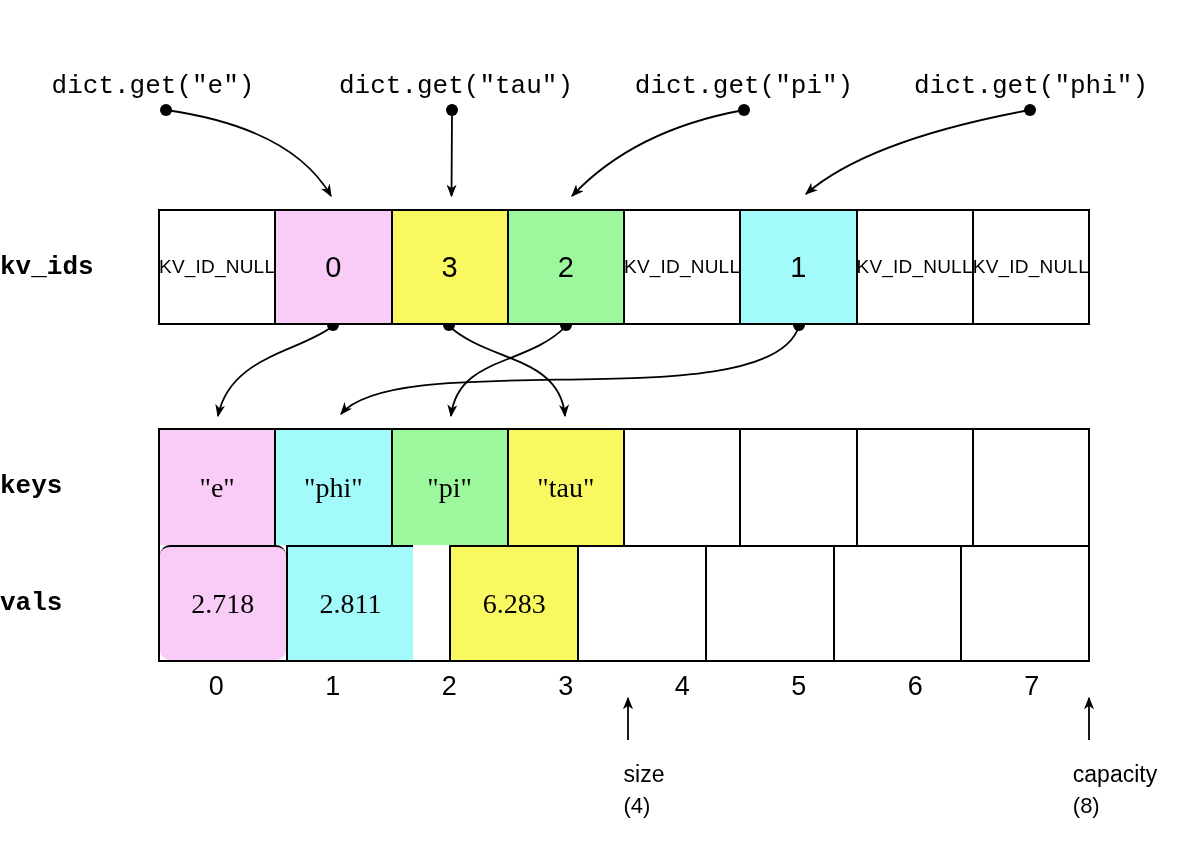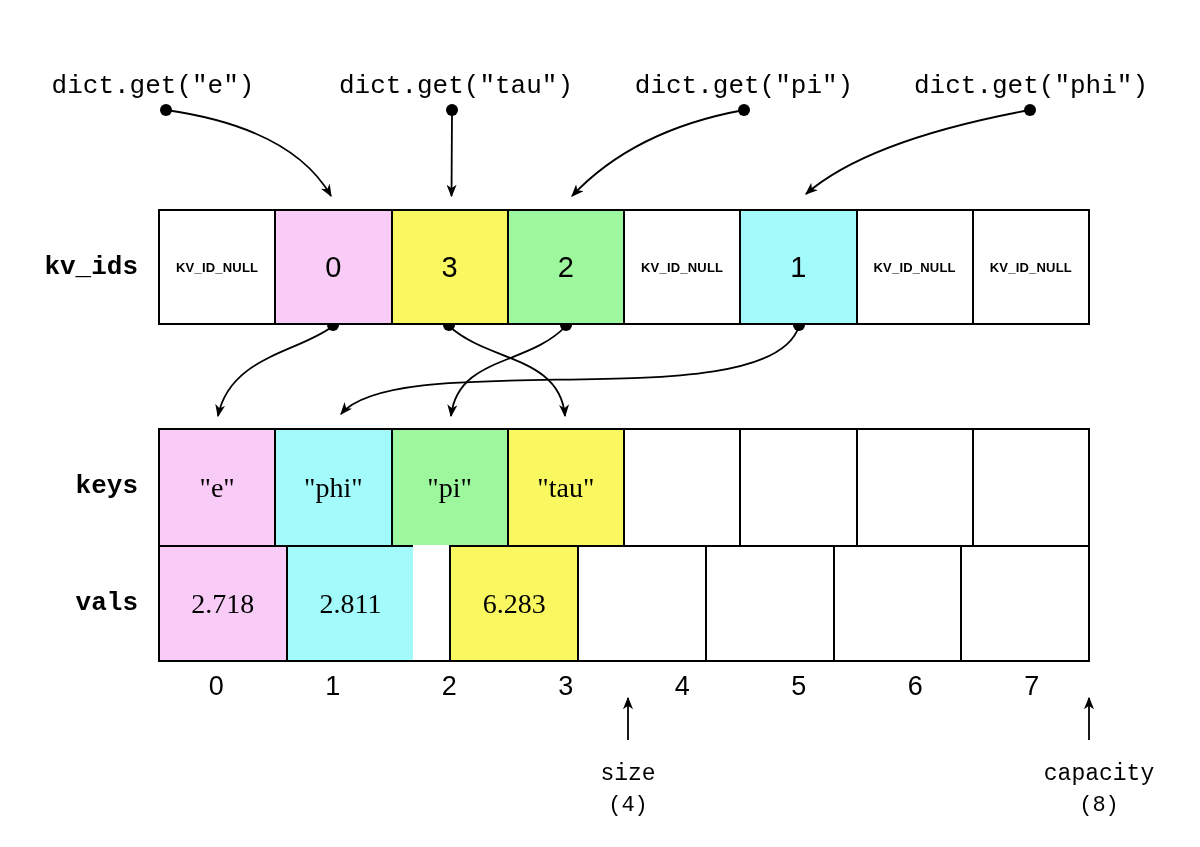--- a/index.html
+++ b/index.html
@@ -3,34 +3,34 @@
 <meta charset="utf-8">
 <style>
   html,body{margin:0;padding:0;background:#fff;}
   .stage{position:relative;width:1200px;height:847px;background:#ffffff;
          font-family:"Liberation Sans",sans-serif;color:#000;overflow:hidden;}
   .abs{position:absolute;}
   svg.arrow-layer{position:absolute;left:0;top:0;width:1200px;height:847px;pointer-events:none;}
   .call{font-family:"Liberation Mono",monospace;font-size:26px;top:71px;
         transform:translateX(-50%);white-space:nowrap;}
   .rowlabel{font-family:"Liberation Mono",monospace;font-weight:bold;font-size:26px;
-            left:0;width:138px;text-align:right;white-space:nowrap;}
+            left:0;width:138px;text-align:left;white-space:nowrap;}
   .array{left:158px;width:932px;border:2px solid #000;box-sizing:border-box;background:#fff;}
   .vrow{display:flex;}
   .cell{flex:1;display:flex;align-items:center;justify-content:center;
         box-sizing:border-box;overflow:hidden;}
   .bl{border-left:2px solid #000;}
   .bt{border-top:2px solid #000;}
-  .kvnull{font-size:13px;font-weight:bold;letter-spacing:.2px;}
+  .kvnull{font-size:19px;font-weight:normal;letter-spacing:.2px;}
   .num{font-size:29px;}
   .serif{font-family:"Liberation Serif",serif;font-size:28px;}
   .indices{left:158px;top:671px;width:932px;display:flex;}
   .idx{flex:1;text-align:center;font-size:27px;}
-  .anno{font-family:Liberation Mono, monospace;font-size:23px;text-align:center;
-        transform:translateX(-50%);line-height:31px;white-space:nowrap;}
+  .anno{font-family:Liberation Sans, sans-serif;font-size:23px;
+        transform:translateX(-50%);line-height:31px;white-space:nowrap;margin-left:16px;}
   .anno .val{font-size:22px;}
 </style>
 </head>
 <body>
 
 <div class="stage">
 
   <svg class="arrow-layer" viewBox="0 0 1200 847">
     <defs>
       <marker id="ah" viewBox="0 0 10 8" refX="9" refY="4" markerWidth="7" markerHeight="5.6" orient="auto-start-reverse" markerUnits="strokeWidth">
@@ -91,21 +91,21 @@
       <div class="cell serif" style="background: rgb(249, 203, 247);">"e"</div>
       <div class="cell serif bl" style="background: rgb(162, 250, 250);">"phi"</div>
       <div class="cell serif bl" style="background: rgb(157, 248, 157);">"pi"</div>
       <div class="cell serif bl" style="background: rgb(250, 248, 96);">"tau"</div>
       <div class="cell serif bl" style="background: rgb(255, 255, 255);"></div>
       <div class="cell serif bl" style="background: rgb(255, 255, 255);"></div>
       <div class="cell serif bl" style="background: rgb(255, 255, 255);"></div>
       <div class="cell serif bl" style="background: rgb(255, 255, 255);"></div>
     </div>
     <div class="vrow" style="height:115px">
-      <div class="cell serif bt" style="background: rgb(249, 203, 247);">2.718</div>
+      <div class="cell serif bt" style="background: rgb(249, 203, 247); border-radius: 10px;">2.718</div>
       <div class="cell serif bl bt" style="background: rgb(162, 250, 250);">2.811</div>
       <div class="cell serif bl bt" style="background: rgb(250, 248, 96); margin-left: 36px;">6.283</div>
       <div class="cell serif bl bt" style="background: rgb(255, 255, 255);"></div>
       <div class="cell serif bl bt" style="background: rgb(255, 255, 255);"></div>
       <div class="cell serif bl bt" style="background: rgb(255, 255, 255);"></div>
       <div class="cell serif bl bt" style="background: rgb(255, 255, 255);"></div>
     </div>
   </div>
 
   <div class="abs indices">

